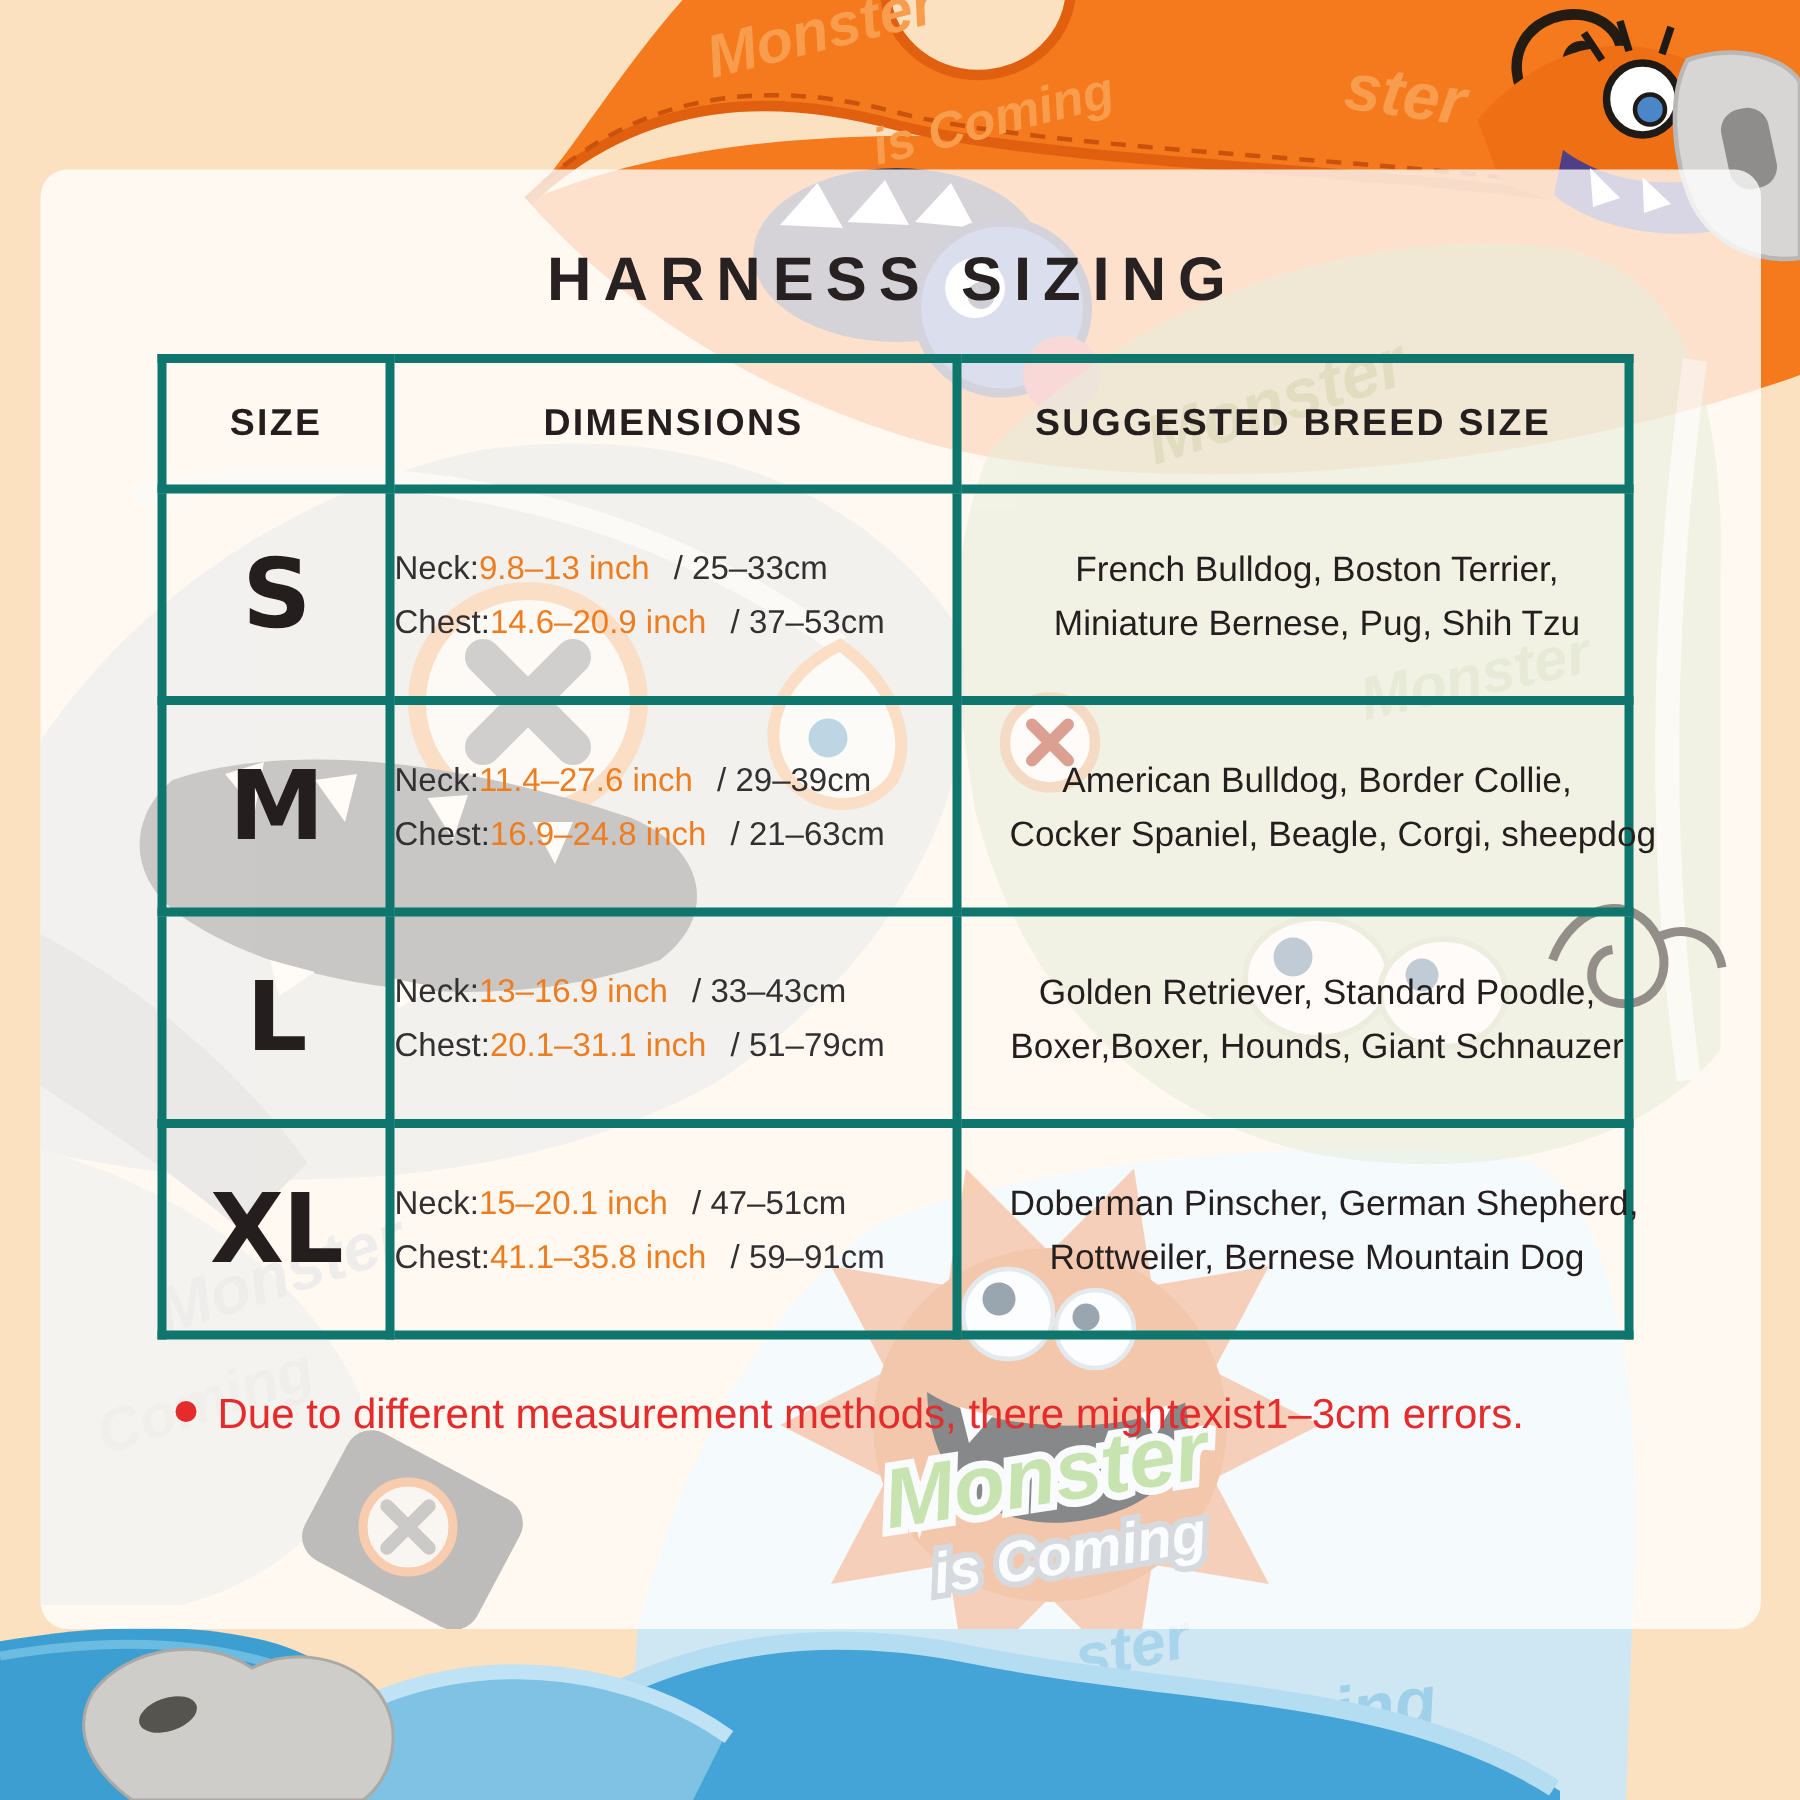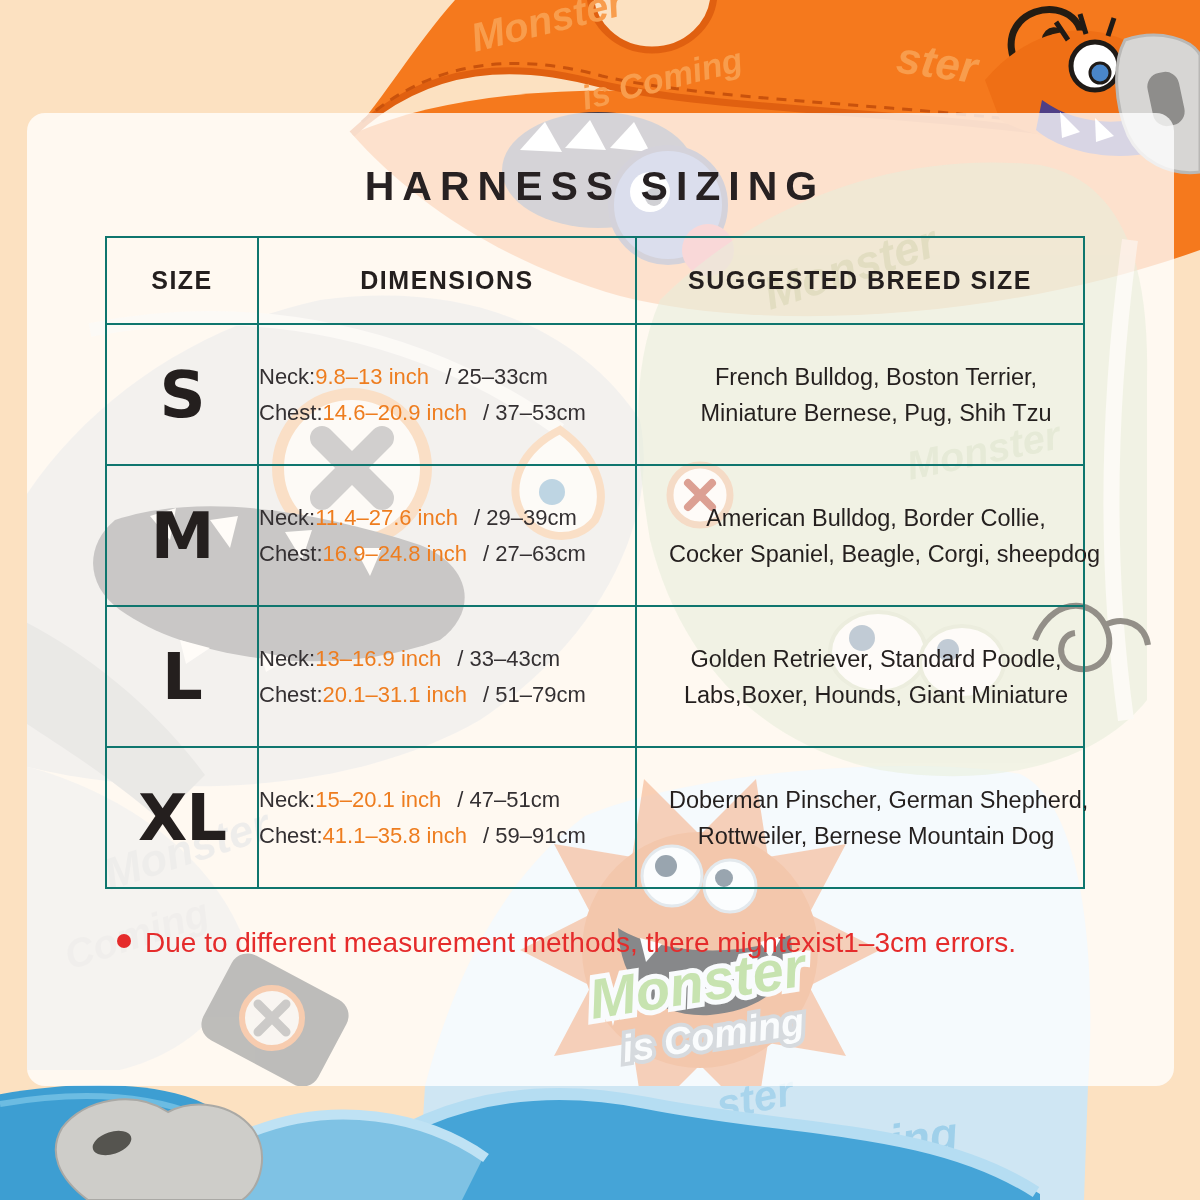--- a/index.html
+++ b/index.html
@@ -6,21 +6,21 @@
   body{font-family:"Liberation Sans", sans-serif; background:#fce1c1;}
   .stage{position:relative;width:1200px;height:1200px;overflow:hidden;background:#fce1c1;}
   .stage svg text{font-family:"Liberation Sans", sans-serif;}
   .layer{position:absolute;left:0;top:0;width:1200px;height:1200px;}
   .bg-sat{z-index:0;}
   .card{position:absolute;left:27px;top:113px;width:1147px;height:973px;background:rgba(255,255,255,0.78);border-radius:18px;z-index:1;}
   .bg-faded{z-index:2;clip-path:inset(113px 26px 114px 27px round 18px);}
   .content{position:absolute;left:0;top:0;width:1048px;height:1200px;z-index:3;}
   .title{position:absolute;left:0;top:163px;width:1190px;text-align:center;font-size:41px;font-weight:bold;letter-spacing:8px;color:#272122;}
   table.sizing{position:absolute;left:105px;top:236px;width:978px;border-collapse:collapse;table-layout:fixed;}
-  table.sizing th, table.sizing td{border:2px solid #0f766e;background:transparent;padding:0;vertical-align:middle;}
+  table.sizing th, table.sizing td{border:6px solid #0f766e;background:transparent;padding:0;vertical-align:middle;}
   col.c1{width:152px;} col.c2{width:378px;} col.c3{width:448px;}
   tr.hrow{height:87px;}
   tr.drow{height:141px;}
   th.hdr{font-size:25px;font-weight:bold;letter-spacing:1.5px;color:#241f1e;text-align:center;}
   td.size{font-family:"DejaVu Sans", sans-serif;font-size:64px;font-weight:bold;color:#241f1e;text-align:center;letter-spacing:-1px;}
   td.dims{padding-left:52px;}
   .dline{font-size:22px;color:#343032;line-height:36px;white-space:nowrap;}
   .dline .or{color:#ee7d1f;text-align:center;}
   .pre{white-space:pre;margin-left:10px;}
   td.breeds{text-align:center;font-size:23.5px;color:#241f1e;line-height:36px;}
@@ -173,37 +173,37 @@
         <td class="breeds">
           <span>French Bulldog, Boston Terrier,</span>
               <span>Miniature Bernese, Pug, Shih Tzu</span>
         </td>
       </tr>
 
       <tr class="drow">
         <td class="size">M</td>
         <td class="dims">
           <div class="dline"><span>Neck:</span><span class="or">11.4–27.6 inch</span><span class="pre"> / 29–39cm</span></div>
-          <div class="dline"><span>Chest:</span><span class="or">16.9–24.8 inch</span><span class="pre"> / 27–63cm</span></div>
+          <div class="dline"><span>Chest:</span><span class="or">16.9–24.8 inch</span><span class="pre"> / 21–63cm</span></div>
         </td>
         <td class="breeds">
           <span>American Bulldog, Border Collie,</span>
               <span>Cocker Spaniel, Beagle, Corgi, sheepdog</span>
         </td>
       </tr>
 
       <tr class="drow">
         <td class="size">L</td>
         <td class="dims">
           <div class="dline"><span>Neck:</span><span class="or">13–16.9 inch</span><span class="pre"> / 33–43cm</span></div>
           <div class="dline"><span>Chest:</span><span class="or">20.1–31.1 inch</span><span class="pre"> / 51–79cm</span></div>
         </td>
         <td class="breeds">
           <span>Golden Retriever, Standard Poodle,</span>
-              <span>Labs,Boxer, Hounds, Giant Miniature</span>
+              <span>Boxer,Boxer, Hounds, Giant Schnauzer</span>
         </td>
       </tr>
 
       <tr class="drow">
         <td class="size">XL</td>
         <td class="dims">
           <div class="dline"><span>Neck:</span><span class="or">15–20.1 inch</span><span class="pre"> / 47–51cm</span></div>
           <div class="dline"><span>Chest:</span><span class="or">41.1–35.8 inch</span><span class="pre"> / 59–91cm</span></div>
         </td>
         <td class="breeds">

